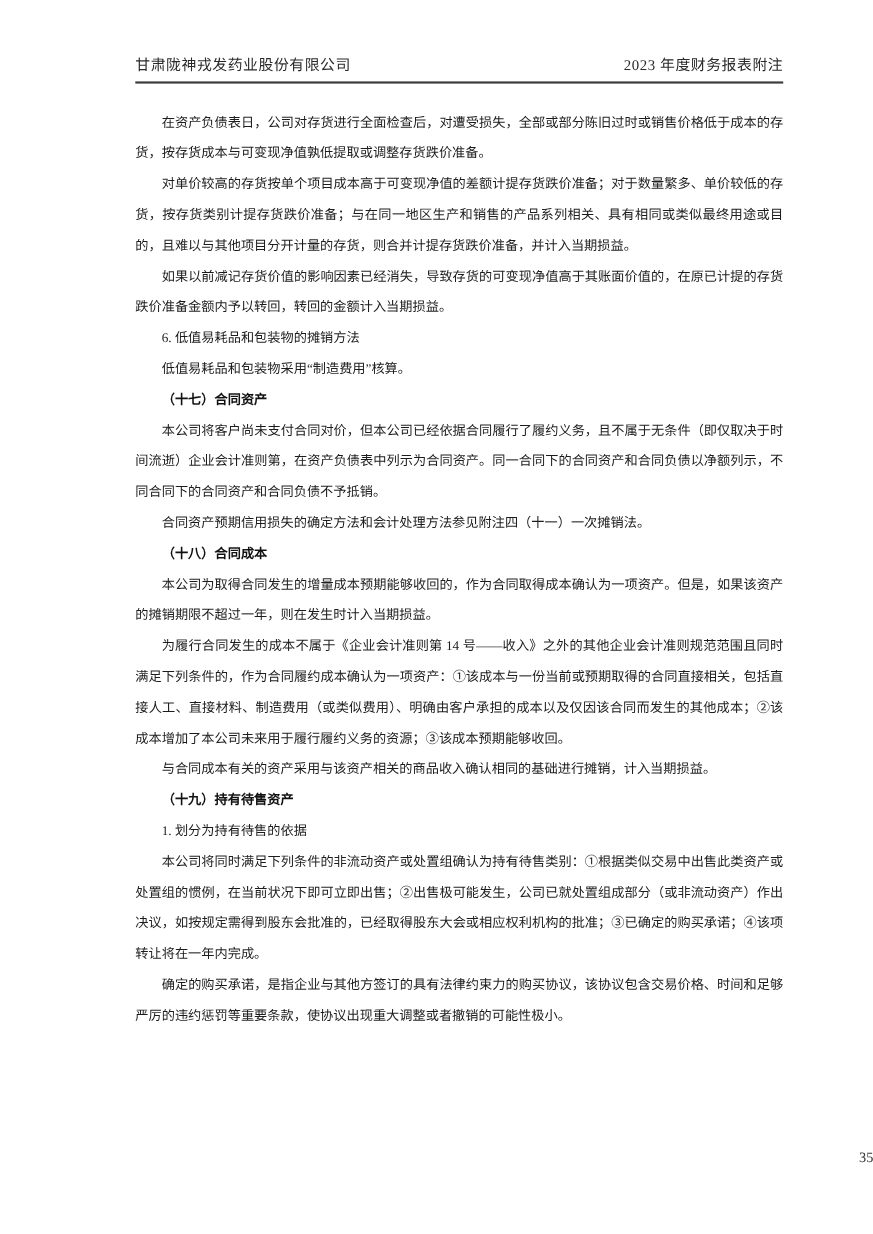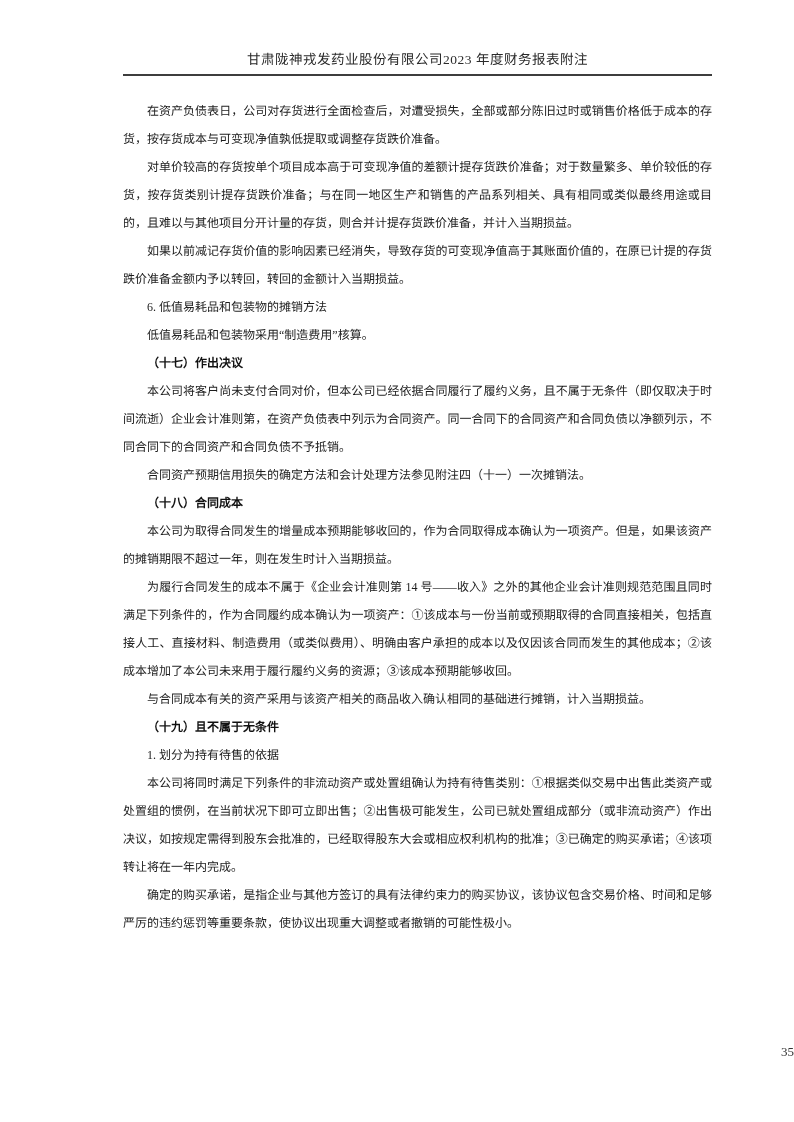--- a/index.html
+++ b/index.html
@@ -13,21 +13,21 @@
     position: relative;
     width: 794px; height: 1122px;
     background: #ffffff;
     overflow: hidden;
   }
   .page-header {
     position: absolute;
     left: 123px; top: 48px;
     width: 589px;
     display: flex;
-    justify-content: center;
+    justify-content: space-between;
     align-items: flex-end;
     padding-bottom: 6px;
     border-bottom: 2px solid #6d28d9;
     font-size: 13.5px;
     color: #2a2a2a;
     letter-spacing: 0.5px;
   }
   .page-body {
     position: absolute;
     left: 123px; top: 97px;
@@ -65,28 +65,28 @@
     <span class="header-company">甘肃陇神戎发药业股份有限公司</span>
     <span class="header-title">2023 年度财务报表附注</span>
   </header>
 
   <main class="page-body" id="doc-body" style="color: rgb(28, 28, 28);">
       <p class="para">在资产负债表日，公司对存货进行全面检查后，对遭受损失，全部或部分陈旧过时或销售价格低于成本的存货，按存货成本与可变现净值孰低提取或调整存货跌价准备。</p>
       <p class="para">对单价较高的存货按单个项目成本高于可变现净值的差额计提存货跌价准备；对于数量繁多、单价较低的存货，按存货类别计提存货跌价准备；与在同一地区生产和销售的产品系列相关、具有相同或类似最终用途或目的，且难以与其他项目分开计量的存货，则合并计提存货跌价准备，并计入当期损益。</p>
       <p class="para">如果以前减记存货价值的影响因素已经消失，导致存货的可变现净值高于其账面价值的，在原已计提的存货跌价准备金额内予以转回，转回的金额计入当期损益。</p>
       <p class="para">6. 低值易耗品和包装物的摊销方法</p>
       <p class="para">低值易耗品和包装物采用“制造费用”核算。</p>
-      <p class="sect-heading">（十七）作出决议</p>
+      <p class="sect-heading">（十七）合同资产</p>
       <p class="para">本公司将客户尚未支付合同对价，但本公司已经依据合同履行了履约义务，且不属于无条件（即仅取决于时间流逝）企业会计准则第，在资产负债表中列示为合同资产。同一合同下的合同资产和合同负债以净额列示，不同合同下的合同资产和合同负债不予抵销。</p>
       <p class="para">合同资产预期信用损失的确定方法和会计处理方法参见附注四（十一）一次摊销法。</p>
       <p class="sect-heading">（十八）合同成本</p>
       <p class="para">本公司为取得合同发生的增量成本预期能够收回的，作为合同取得成本确认为一项资产。但是，如果该资产的摊销期限不超过一年，则在发生时计入当期损益。</p>
       <p class="para">为履行合同发生的成本不属于《企业会计准则第 14 号——收入》之外的其他企业会计准则规范范围且同时满足下列条件的，作为合同履约成本确认为一项资产：①该成本与一份当前或预期取得的合同直接相关，包括直接人工、直接材料、制造费用（或类似费用）、明确由客户承担的成本以及仅因该合同而发生的其他成本；②该成本增加了本公司未来用于履行履约义务的资源；③该成本预期能够收回。</p>
       <p class="para">与合同成本有关的资产采用与该资产相关的商品收入确认相同的基础进行摊销，计入当期损益。</p>
-      <p class="sect-heading">（十九）且不属于无条件</p>
+      <p class="sect-heading">（十九）持有待售资产</p>
       <p class="para">1. 划分为持有待售的依据</p>
       <p class="para">本公司将同时满足下列条件的非流动资产或处置组确认为持有待售类别：①根据类似交易中出售此类资产或处置组的惯例，在当前状况下即可立即出售；②出售极可能发生，公司已就处置组成部分（或非流动资产）作出决议，如按规定需得到股东会批准的，已经取得股东大会或相应权利机构的批准；③已确定的购买承诺；④该项转让将在一年内完成。</p>
       <p class="para">确定的购买承诺，是指企业与其他方签订的具有法律约束力的购买协议，该协议包含交易价格、时间和足够严厉的违约惩罚等重要条款，使协议出现重大调整或者撤销的可能性极小。</p>
     </main>
 
   <footer class="page-footer">
     <span>35</span>
   </footer>
 
 </div>

